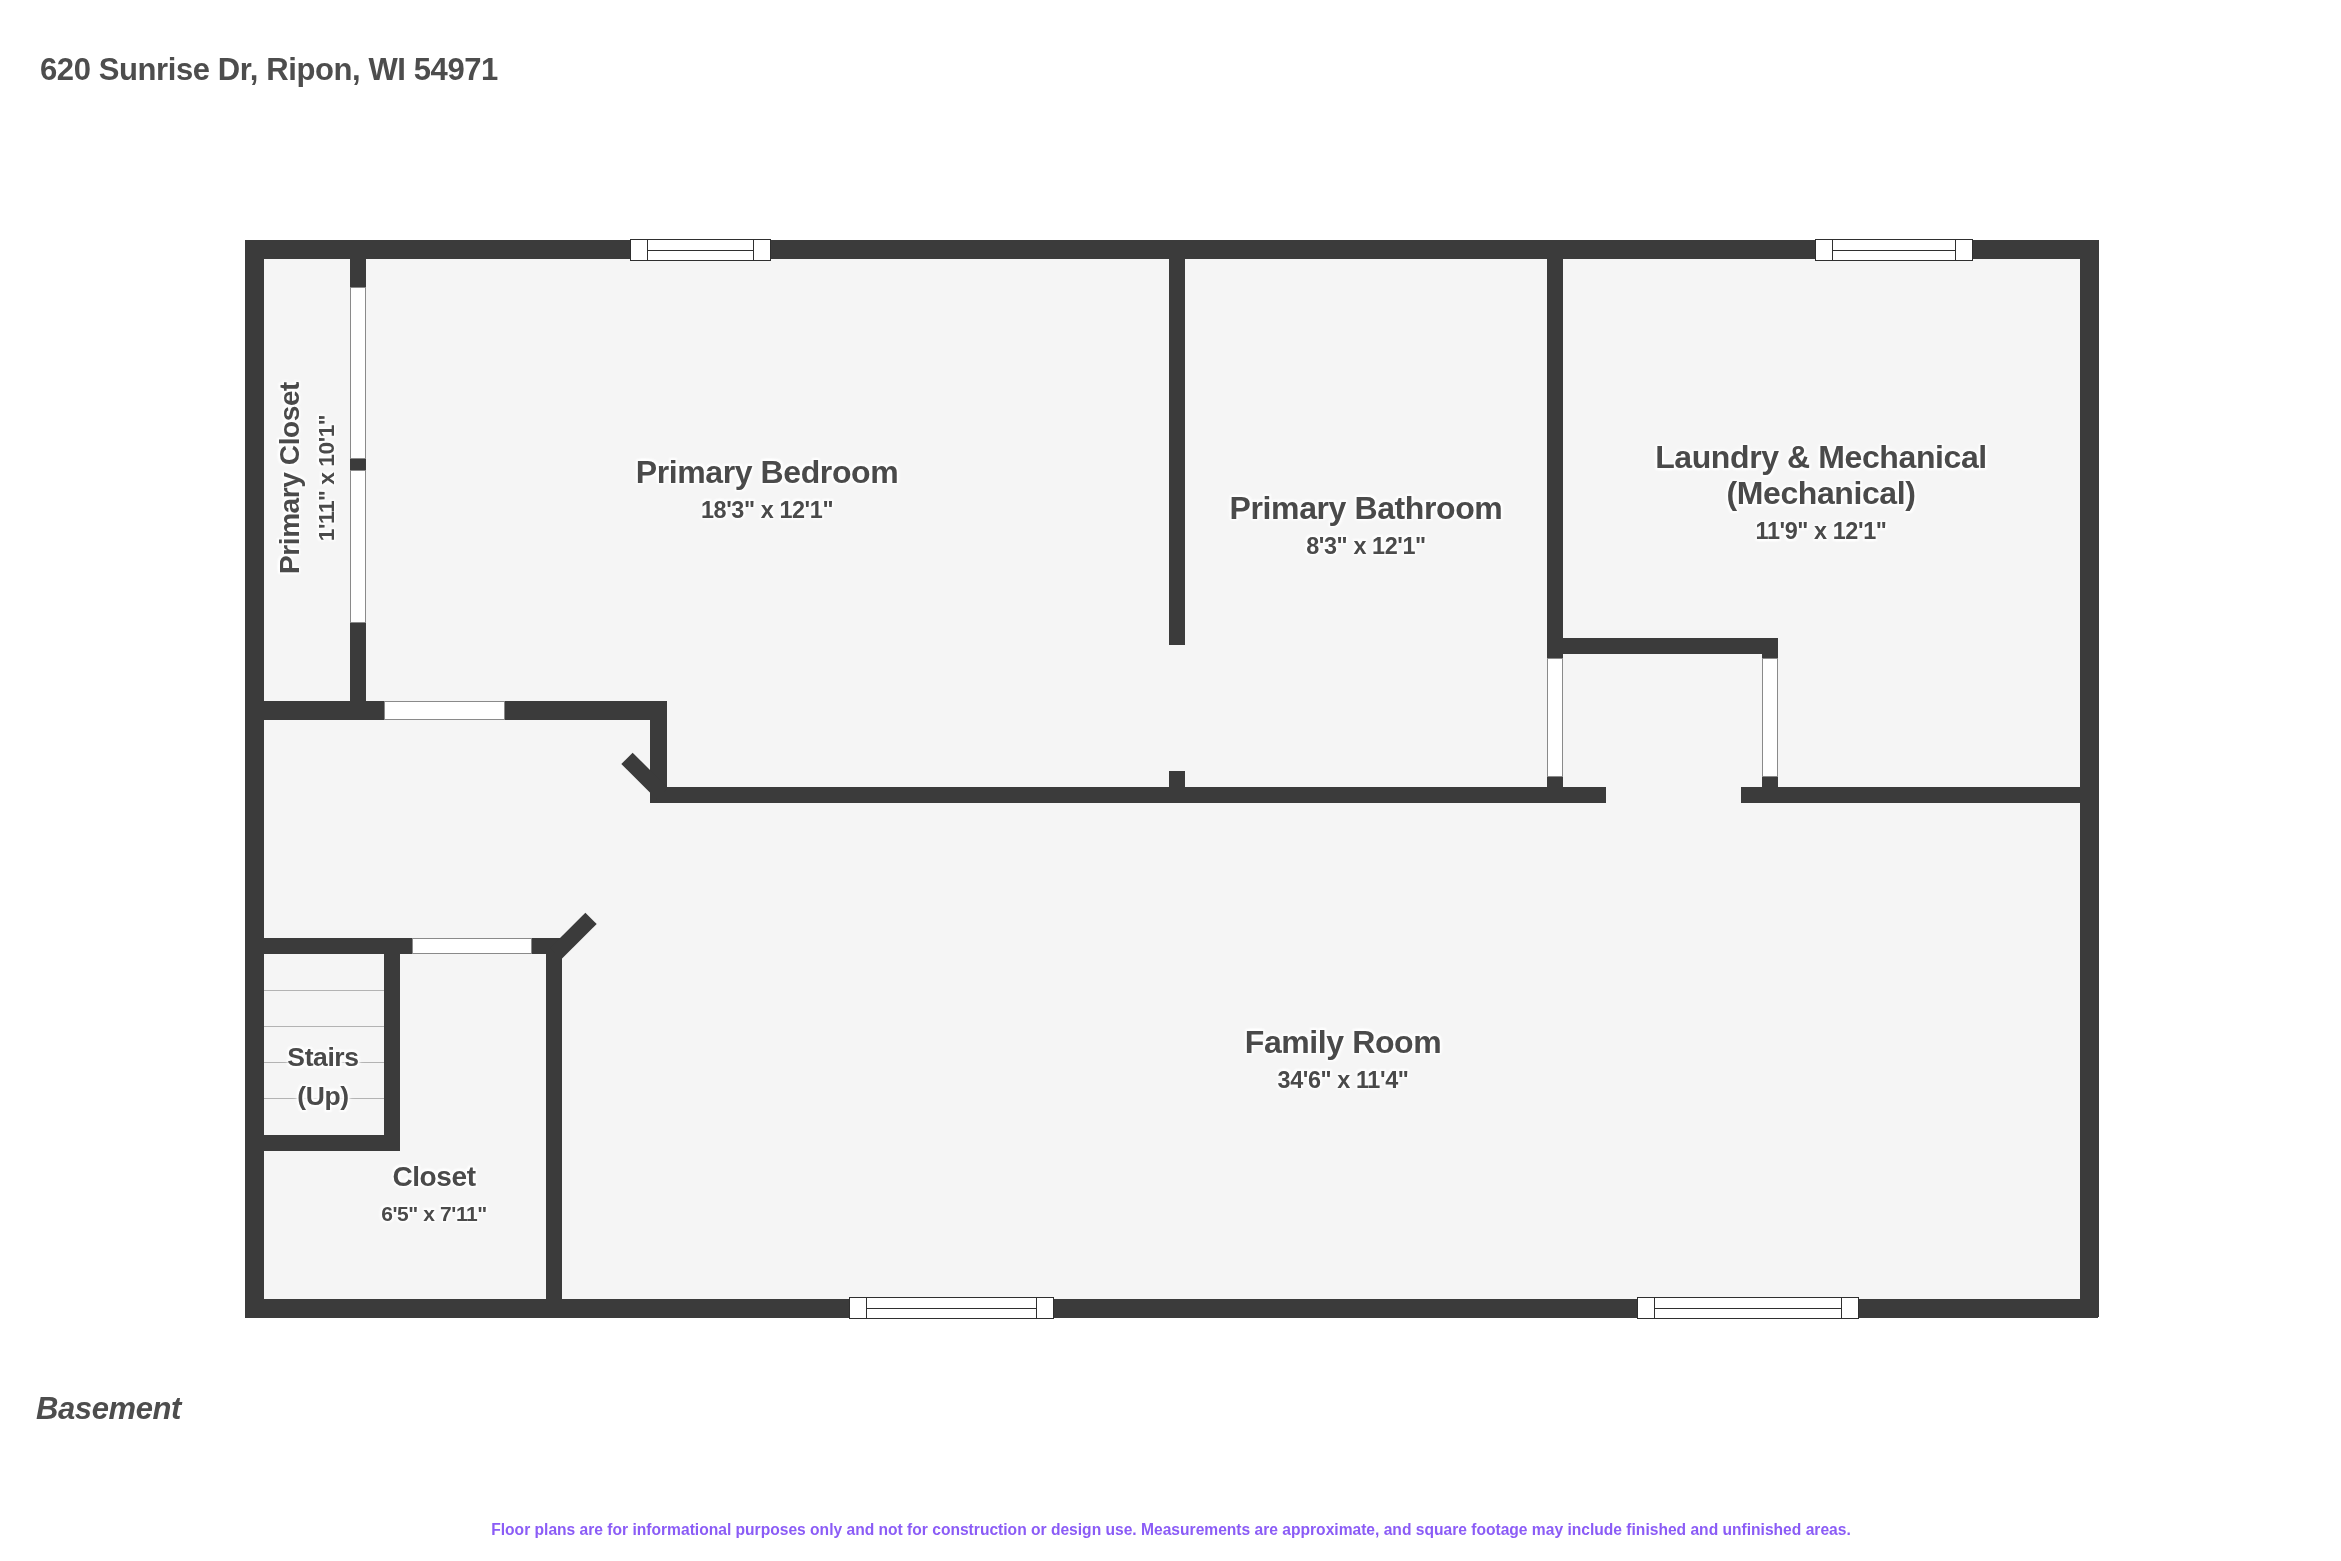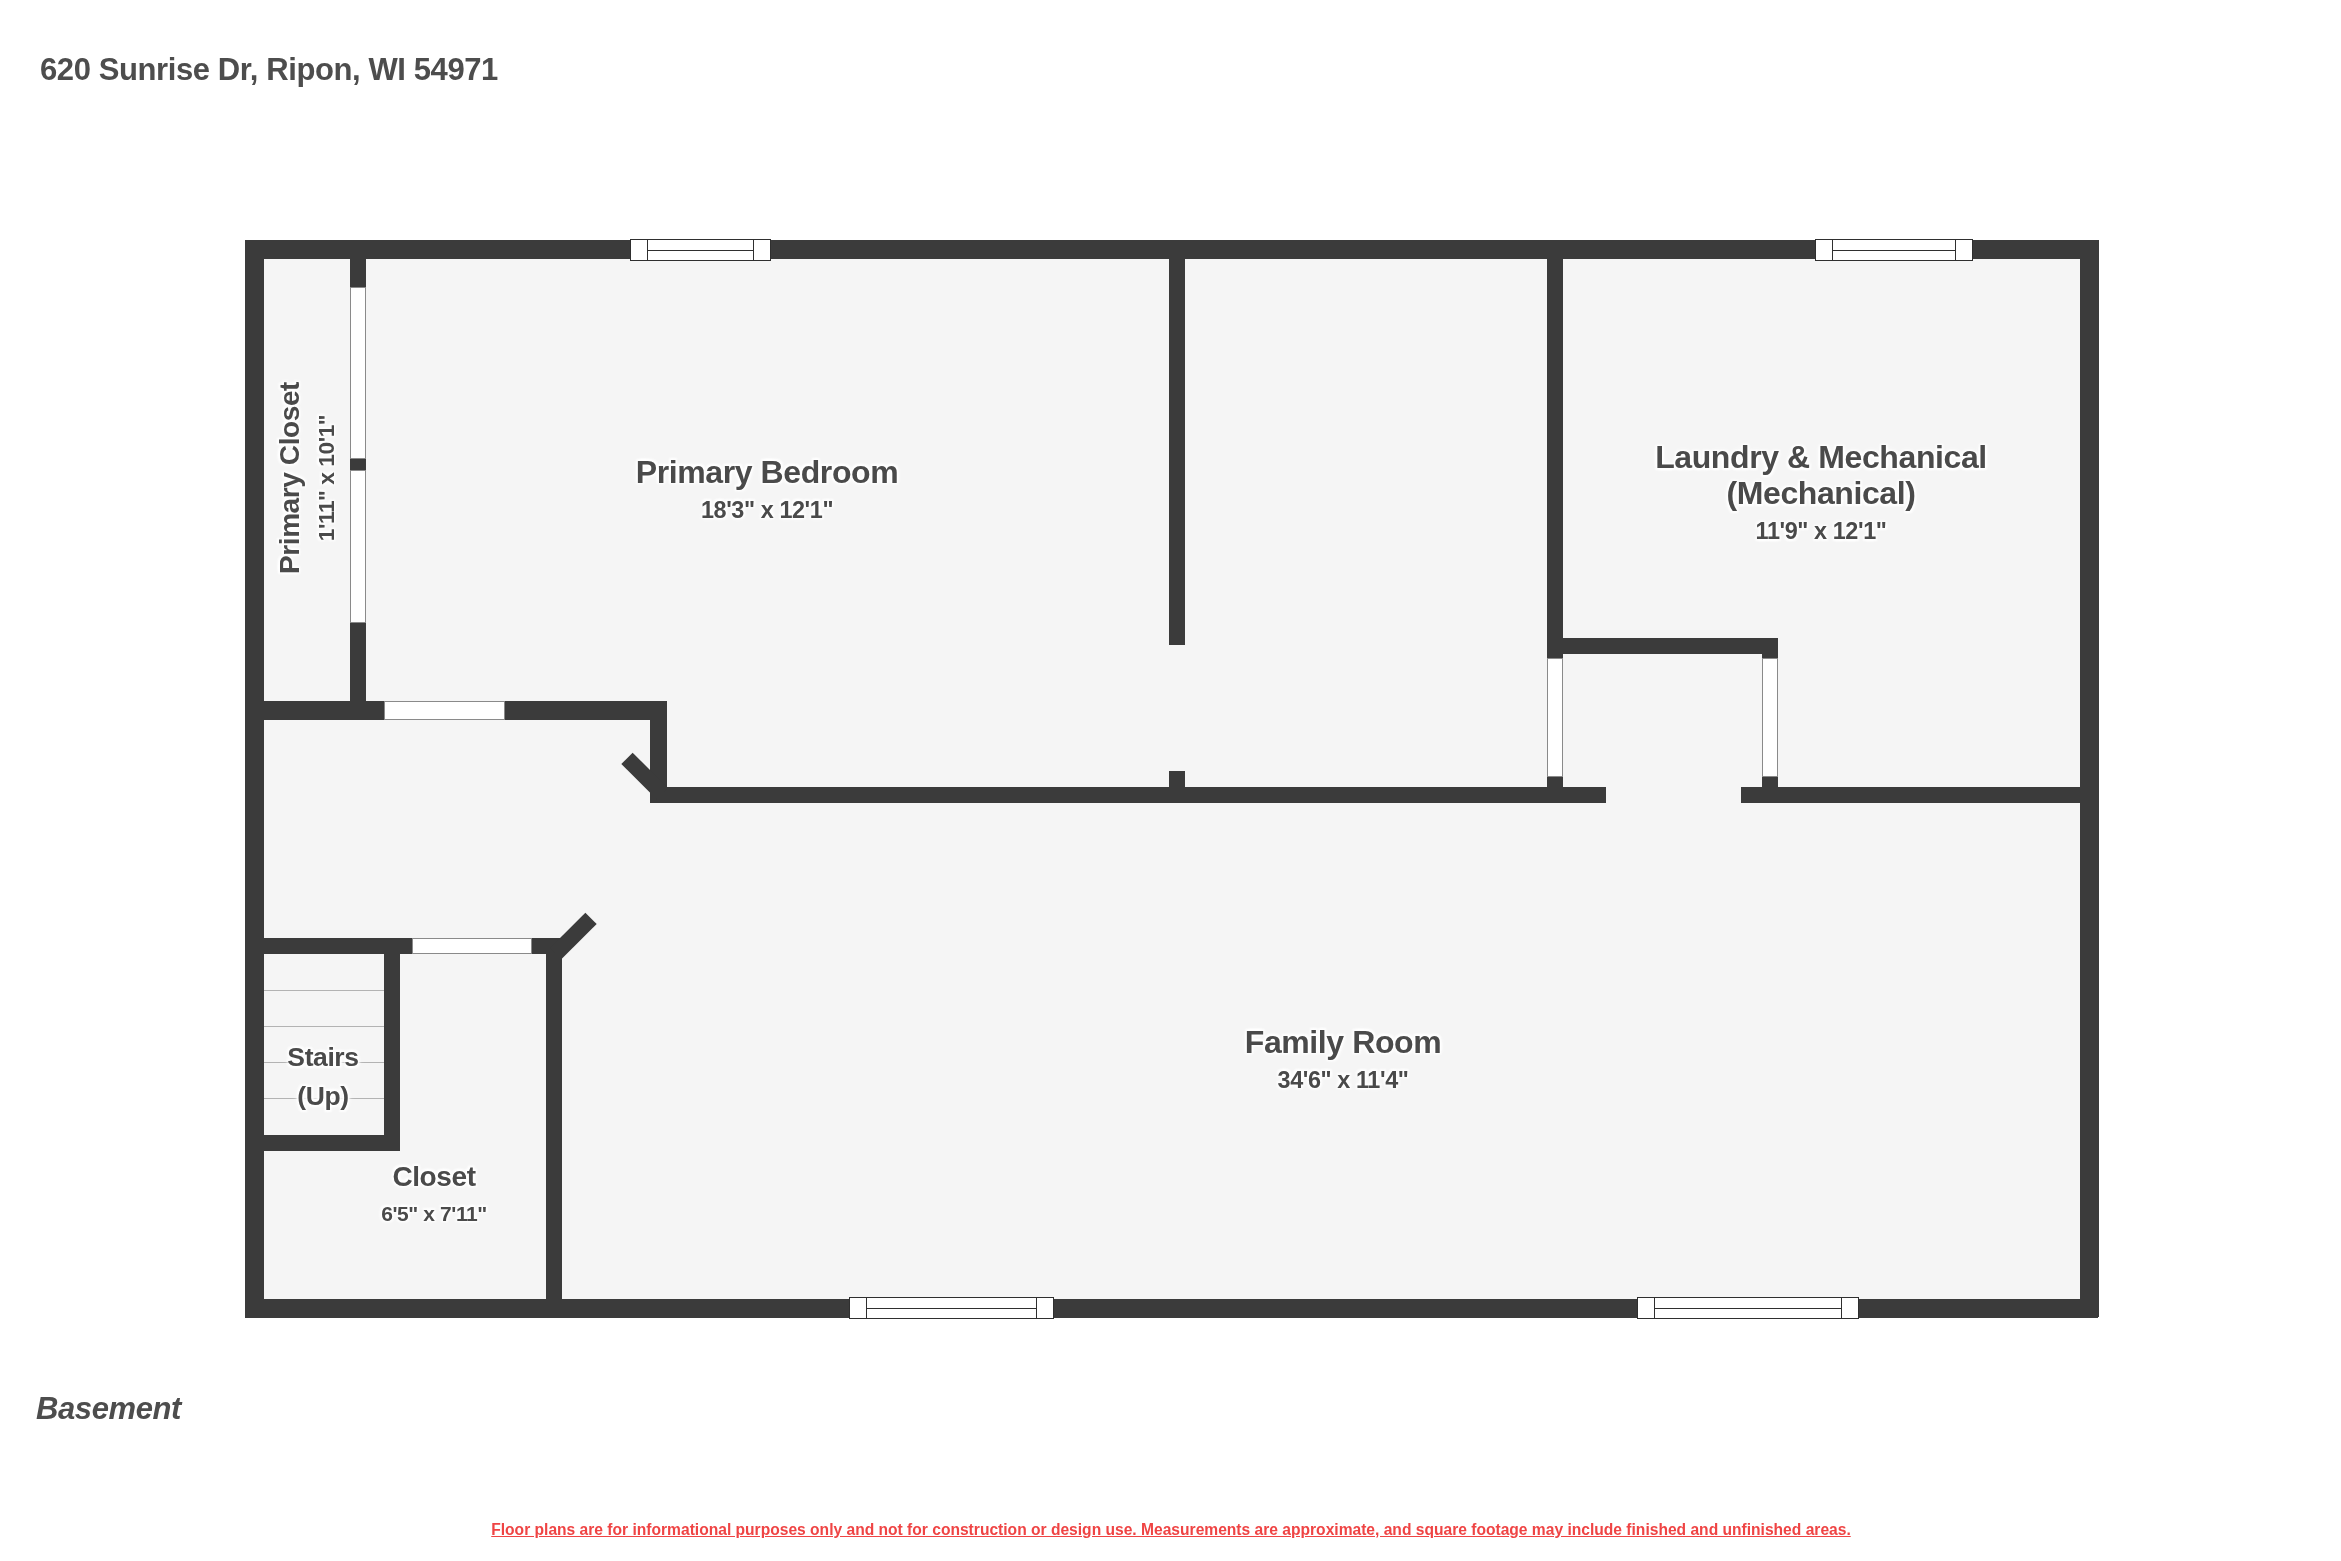--- a/index.html
+++ b/index.html
@@ -20,21 +20,21 @@
   
   .lbl{
     color:#4a4a4a;font-weight:bold;text-align:center;white-space:nowrap;
     letter-spacing:-0.4px;
     text-shadow:-1.6px -1.6px 2.3px #fff,1.6px -1.6px 2.3px #fff,-1.6px 1.6px 2.3px #fff,1.6px 1.6px 2.3px #fff,0 0 7.8px #fff;
   }
   .center{transform:translate(-50%,-50%);}
   .room-name{font-size:32px;line-height:41px;}
   .room-dims{font-size:23.4px;line-height:34px;}
   .title{font-size:31px;color:#4d4d4d;font-weight:bold;letter-spacing:-0.4px;}
-  .disclaimer{font-size:15.6px;color:#ef4444;font-weight:bold;width:2342px;text-align:center;text-decoration:underline;}
+  .disclaimer{font-size:15.6px;color:#8b5cf6;font-weight:bold;width:2342px;text-align:center;}
   .rot{transform:translate(-50%,-50%) rotate(-90deg);}
 </style>
 </head>
 <body>
 
 <div class="abs title" style="left:40px;top:52px;">620 Sunrise Dr, Ripon, WI 54971</div>
 
 <div class="abs" style="left:0;top:0;width:2342px;height:1561px;">
 
   <div class="abs room-fill" style="left:264px;top:259px;width:1816px;height:1040px;"></div>
@@ -108,20 +108,24 @@
   <div class="abs lbl rot" style="left:306px;top:478px;">
     <div class="room-name" style="font-size:28px;">Primary Closet</div>
     <div class="room-dims" style="font-size:22.6px;">1'11" x 10'1"</div>
   </div>
 
   <div class="abs lbl center" style="left:767px;top:489px;">
     <div class="room-name">Primary Bedroom</div>
     <div class="room-dims">18'3" x 12'1"</div>
   </div>
 
+  <div class="abs lbl center" style="left:1366px;top:525px;">
+    <div class="room-name">Primary Bathroom</div>
+    <div class="room-dims">8'3" x 12'1"</div>
+  </div>
 
   <div class="abs lbl center" style="left:1821px;top:493px;">
     <div class="room-name">Laundry &amp; Mechanical</div>
     <div class="room-name" style="margin-top:-4.7px;">(Mechanical)</div>
     <div class="room-dims">11'9" x 12'1"</div>
   </div>
 
   <div class="abs lbl center" style="left:1343px;top:1059px;">
     <div class="room-name">Family Room</div>
     <div class="room-dims">34'6" x 11'4"</div>

